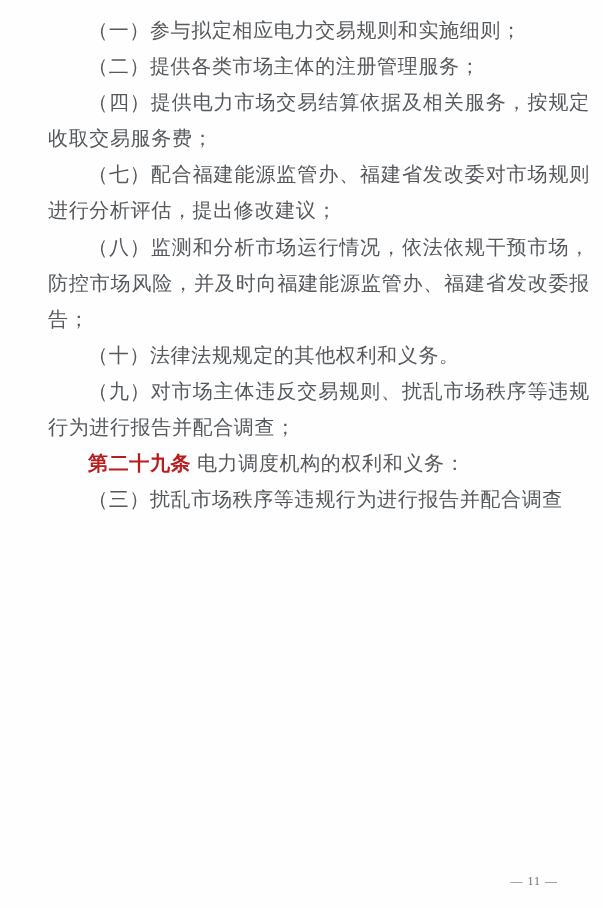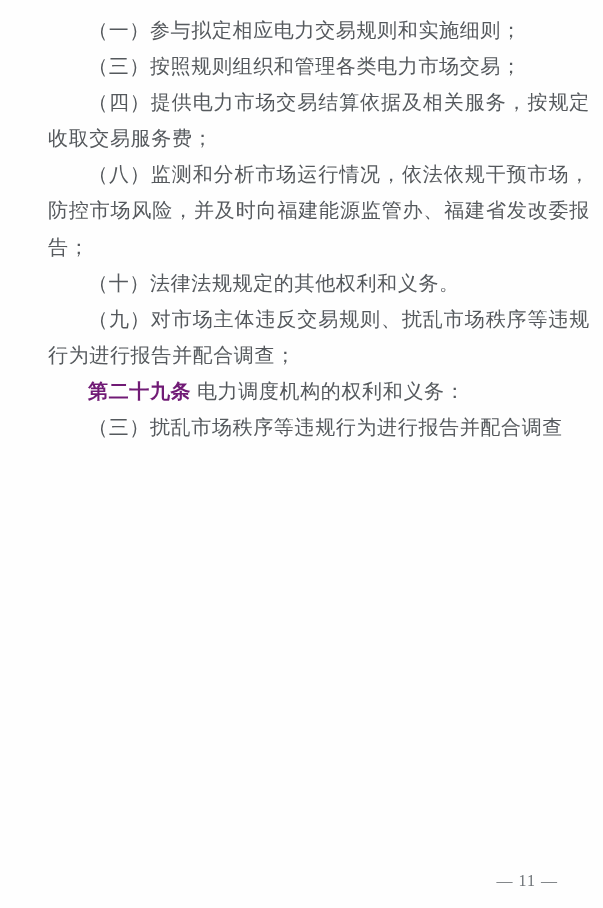--- a/index.html
+++ b/index.html
@@ -32,41 +32,42 @@
     letter-spacing: 0.65px;
     color: #55595d;
     text-indent: 2em;
     text-align: justify;
     text-justify: inter-ideograph;
     word-break: normal;
     line-break: strict;
   }
   .content p strong {
     font-weight: bold;
-    color: #701a75;
+    color: #b91c1c;
   }
   .page-footer {
     position: absolute;
     top: 869px;
     right: 45px;
-    font-size: 16px;
+    font-size: 12px;
     line-height: 24px;
     letter-spacing: 1px;
     color: #6e7377;
     font-family: "Liberation Serif", "DejaVu Serif", serif;
   }
 </style>
 </head>
 <body>
 
 <div class="page">
   <div class="content">
     <p>（一）参与拟定相应电力交易规则和实施细则；</p>
-    <p>（三）按照规则组织和管理各类电力市场交易；</p>
+    <p>（二）提供各类市场主体的注册管理服务；</p>
     <p>（四）提供电力市场交易结算依据及相关服务，按规定收取交易服务费；</p>
+    <p>（七）配合福建能源监管办、福建省发改委对市场规则进行分析评估，提出修改建议；</p>
     <p>（八）监测和分析市场运行情况，依法依规干预市场，防控市场风险，并及时向福建能源监管办、福建省发改委报告；</p>
     <p>（十）法律法规规定的其他权利和义务。</p>
     <p>（九）对市场主体违反交易规则、扰乱市场秩序等违规行为进行报告并配合调查；</p>
     <p><strong>第二十九条</strong><span> 电力调度机构的权利和义务：</span></p>
     <p>（三）扰乱市场秩序等违规行为进行报告并配合调查</p>
   </div>
   <div class="page-footer">— 11 —</div>
 </div>
 
 </body></html>

